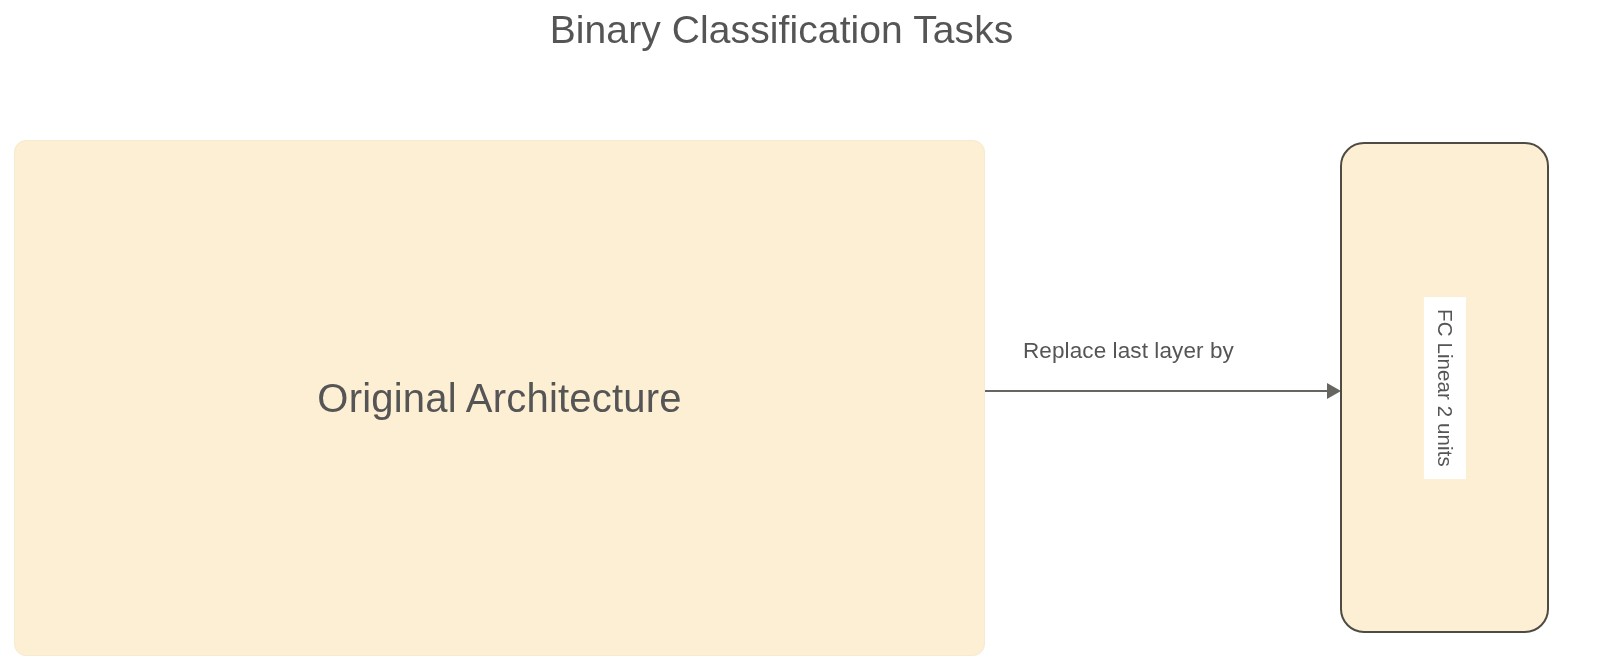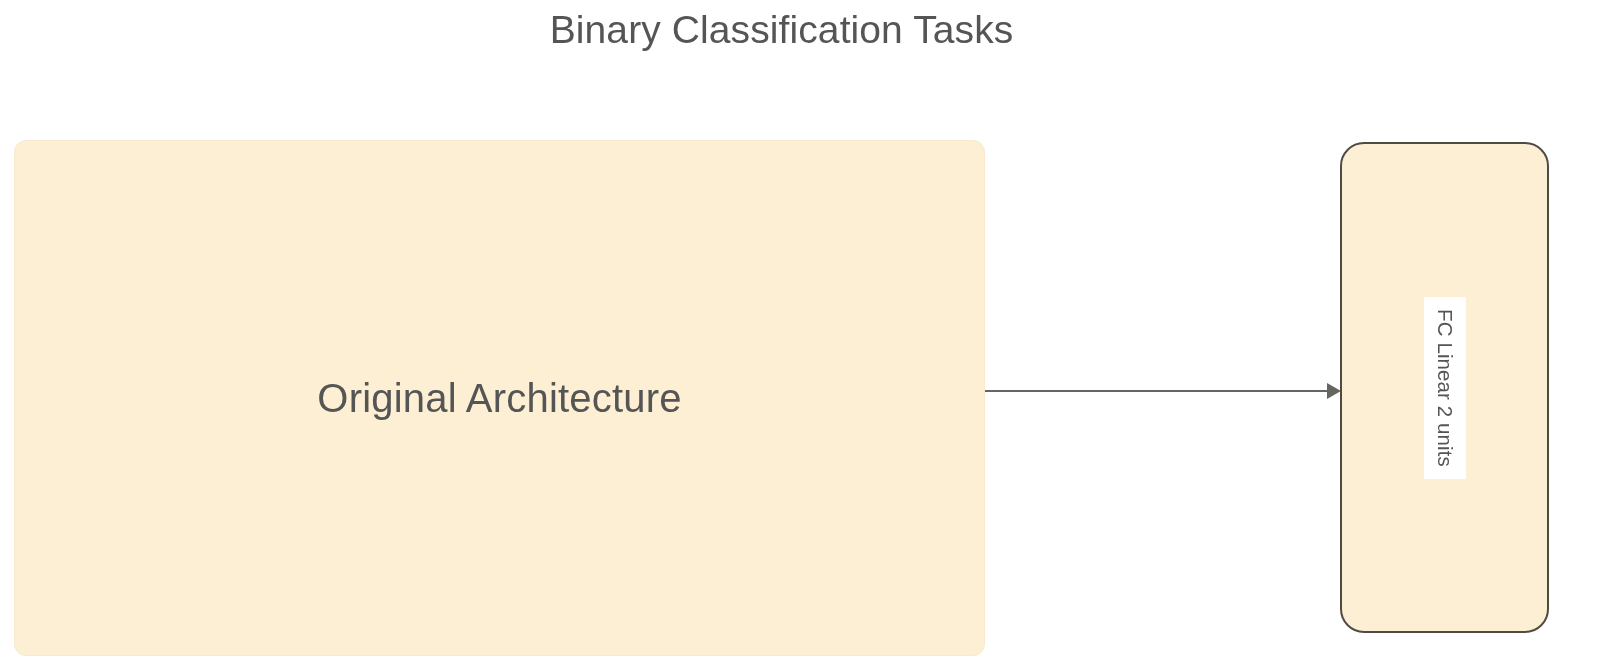--- a/index.html
+++ b/index.html
@@ -129,20 +129,21 @@
 <div id="diagram-canvas">
 
   <div class="diagram-title">Binary Classification Tasks</div>
 
   <div class="node node-original">
     <span class="node-label">Original Architecture</span>
   </div>
 
   <div class="edge-line"></div>
   <div class="edge-arrowhead"></div>
+  <div class="edge-label">Replace last layer by</div>
 
   <div class="node node-new-head">
     <span class="rot-label-plate">
       <span class="node-label">FC Linear 2 units</span>
     </span>
   </div>
 
 </div>
 
 </body></html>

